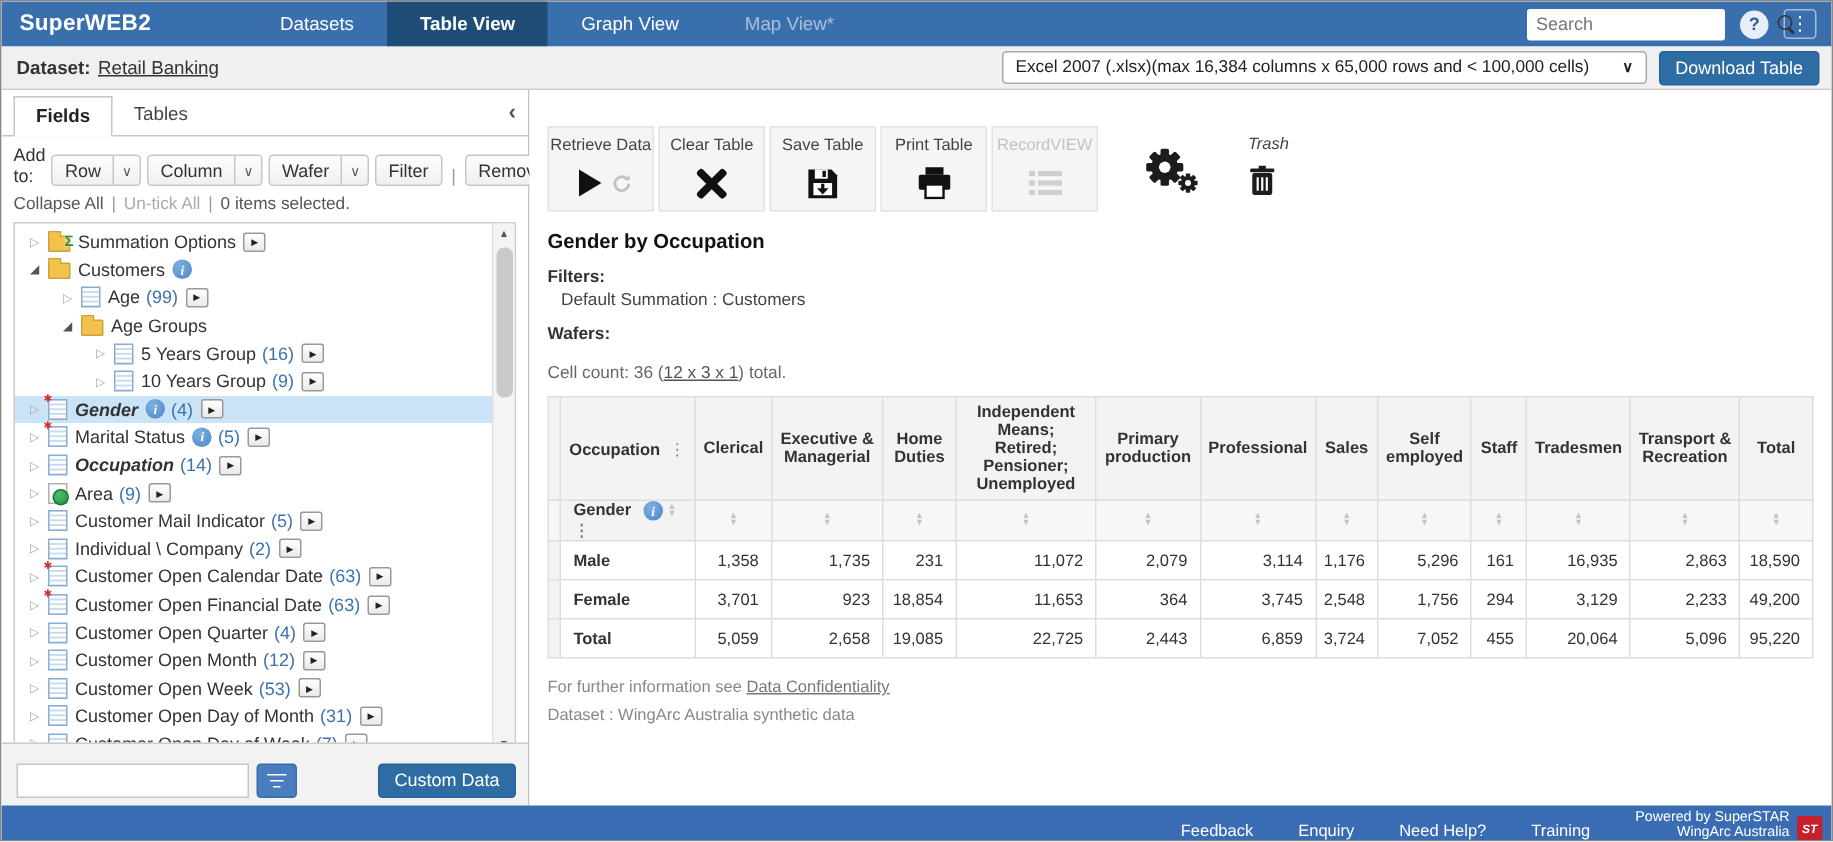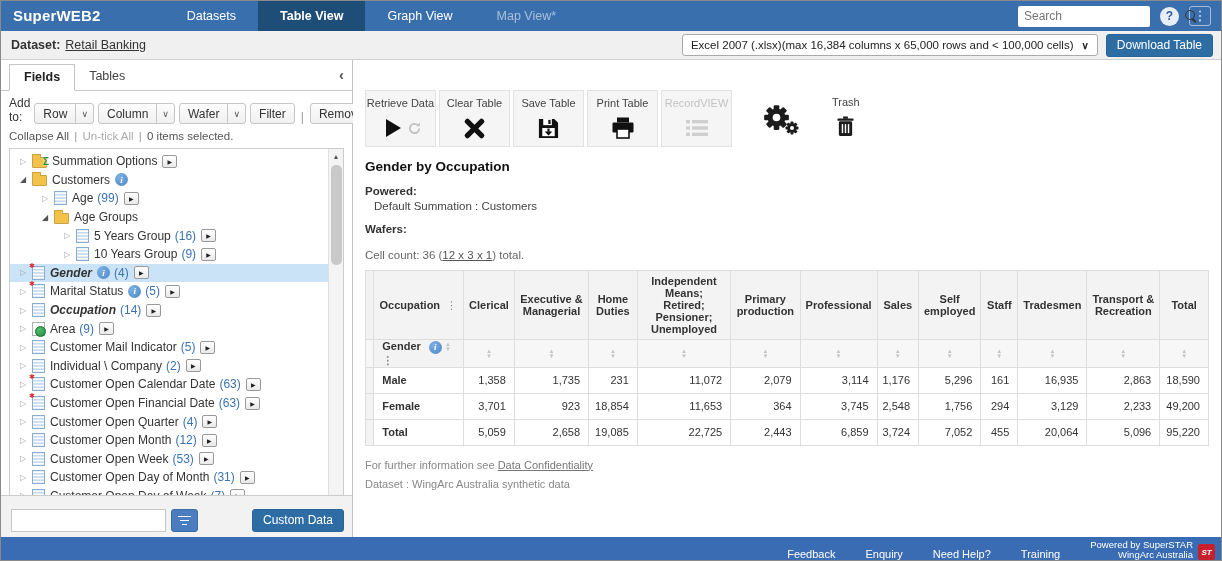--- a/index.html
+++ b/index.html
@@ -22,21 +22,21 @@
   .mag { width:12px; height:12px; position:relative; margin-right:8px; }
   .mag::before { content:""; position:absolute; left:0; top:0; width:8px; height:8px; border:1.6px solid #333; border-radius:50%; }
   .mag::after { content:""; position:absolute; left:8px; top:8px; width:5px; height:1.8px; background:#333; transform:rotate(45deg); transform-origin:0 0; }
   .help-btn { width:19px; height:19px; border-radius:50%; background:#e8eef7; color:#2f5c94; font-weight:bold; font-size:12px; text-align:center; line-height:19px; cursor:pointer; }
   .kebab-btn { width:22px; height:20px; border:1px solid rgba(255,255,255,.55); border-radius:3px; color:#fff; text-align:center; line-height:18px; font-size:13px; cursor:pointer; }
   
   .dataset-bar { position:absolute; left:0; top:30px; right:0; height:29px; background:#f0f0f0; border-bottom:1px solid #cfcfcf; display:flex; align-items:center; padding:0 8px 0 10px; }
   .ds-label { font-weight:bold; font-size:12.5px; }
   .ds-name { font-size:12.5px; text-decoration:underline; margin-left:5px; cursor:pointer; }
   .ds-right { margin-left:auto; display:flex; align-items:center; gap:8px; }
-  .export-select { height:22px; background:#fff; border:1px solid #aaa; border-radius:3px; font-size:11.5px; padding:0 8px; display:flex; align-items:center; gap:8px; cursor:pointer; color:#222; }
+  .export-select { height:22px; background:#fff; border:1px solid #aaa; border-radius:3px; font-size:11.5px; padding:0 8px; display:flex; align-items:center; gap:22px; cursor:pointer; color:#222; }
   .export-select .chev { font-size:10px; font-weight:bold; }
   .btn-primary { background:#2e6da4; border:1px solid #2a6395; color:#fff; font-size:12px; border-radius:3px; height:23px; padding:0 10px; cursor:pointer; font-family:inherit; }
   
   .left-panel { position:absolute; left:0; top:59px; width:352px; bottom:23px; background:#fff; border-right:1px solid #c2c2c2; }
   .tabs-row { position:relative; height:31px; border-bottom:1px solid #c5c5c5; padding:4px 0 0 8px; display:flex; }
   .tab { padding:5px 14px; font-size:12.5px; cursor:pointer; color:#444; }
   .tab.active { background:#fff; border:1px solid #c5c5c5; border-bottom:1px solid #fff; font-weight:bold; margin-bottom:-1px; color:#222; }
   .panel-collapse { position:absolute; right:8px; top:6px; font-size:15px; font-weight:bold; color:#555; cursor:pointer; }
   .addto-row { display:flex; align-items:flex-end; padding:5px 0 0 8px; gap:4px; font-size:12px; }
   .mini-btn { border:1px solid #c6c6c6; background:linear-gradient(#fdfdfd,#f0f0f0); border-radius:3px; height:21px; display:inline-flex; align-items:center; font-size:12px; color:#333; cursor:pointer; }
@@ -75,28 +75,28 @@
   .panel-bottom { position:absolute; left:0; right:0; bottom:0; height:42px; background:#f2f2f2; border-top:1px solid #ccc; display:flex; align-items:center; padding:7px 8px 0 10px; }
   .panel-search { width:155px; height:23px; border:1px solid #c6c6c6; background:#fff; font-size:12px; padding:0 5px; outline:none; font-family:inherit; }
   .filter-mini { width:27px; height:23px; background:#4a7dbf; border:1px solid #3a6ca8; border-radius:3px; margin-left:5px; cursor:pointer; position:relative; }
   .filter-mini i { position:absolute; left:50%; background:#fff; height:1.8px; }
   .filter-mini i:nth-child(1){ top:6px; width:13px; margin-left:-6.5px; }
   .filter-mini i:nth-child(2){ top:10px; width:9px; margin-left:-4.5px; }
   .filter-mini i:nth-child(3){ top:14px; width:5px; margin-left:-2.5px; }
   .custom-data { margin-left:auto; }
   
   .main { position:absolute; left:352px; top:59px; right:0; bottom:23px; background:#fff; overflow:hidden; }
-  .toolbar { display:flex; align-items:flex-start; padding:6px 0 0 12px; gap:3px;margin-top:24px; }
+  .toolbar { display:flex; align-items:flex-start; padding:24px 0 0 12px; gap:3px; }
   .tool-btn { width:71px; height:57px; background:#f5f5f5; border:1px solid #e2e2e2; text-align:center; cursor:pointer; padding-top:6px; }
   .tool-btn .lbl { font-size:11px; color:#444; }
   .tool-btn .ico { margin-top:6px; height:26px; display:flex; align-items:center; justify-content:center; gap:3px; }
   .tool-btn.disabled { cursor:default; }
   .tool-btn.disabled .lbl { color:#c3c3c3; }
   .gear-wrap { position:relative; margin:14px 0 0 28px; width:40px; height:36px; cursor:pointer; }
-  .trash-wrap { margin-left:26px; padding-top:6px; text-align:center; cursor:pointer; }
+  .trash-wrap { margin-left:26px; padding-top:6px; text-align:left; cursor:pointer;font-style:italic; }
   .trash-wrap .lbl { font-size:11px; color:#444; margin-bottom:7px; }
   
   .content { padding:12px 12px 0 12px; }
   .page-title { font-size:13.5px; font-weight:bold; color:#111; }
   .meta-label { font-weight:bold; font-size:11.5px; margin-top:11px; }
   .meta-value { font-size:11.5px; color:#444; margin-top:3px; padding-left:9px; }
   .cellcount { font-size:11.5px; color:#666; margin-top:14px; }
   .cellcount a { color:#555; text-decoration:underline; cursor:pointer; }
   
   table.dt { border-collapse:collapse; margin-top:9px; table-layout:fixed; }
@@ -432,21 +432,21 @@
                 <line x1="6.8" y1="9" x2="6.8" y2="18.5"></line>
                 <line x1="10" y1="9" x2="10" y2="18.5"></line>
                 <line x1="13.2" y1="9" x2="13.2" y2="18.5"></line>
               </g>
             </svg></div>
         </div>
       </div>
 
     <div class="content">
       <div class="page-title">Gender by Occupation</div>
-      <div class="meta-label">Powered:</div>
+      <div class="meta-label">Filters:</div>
       <div class="meta-value">Default Summation : Customers</div>
       <div class="meta-label">Wafers:</div>
       <div class="cellcount">
         <span>Cell count: 36 (</span><a>12 x 3 x 1</a><span>) total.</span>
       </div>
 
       <table class="dt" id="data-table">
           <colgroup>
             <col style="width:13px">
             <col style="width:90px">

